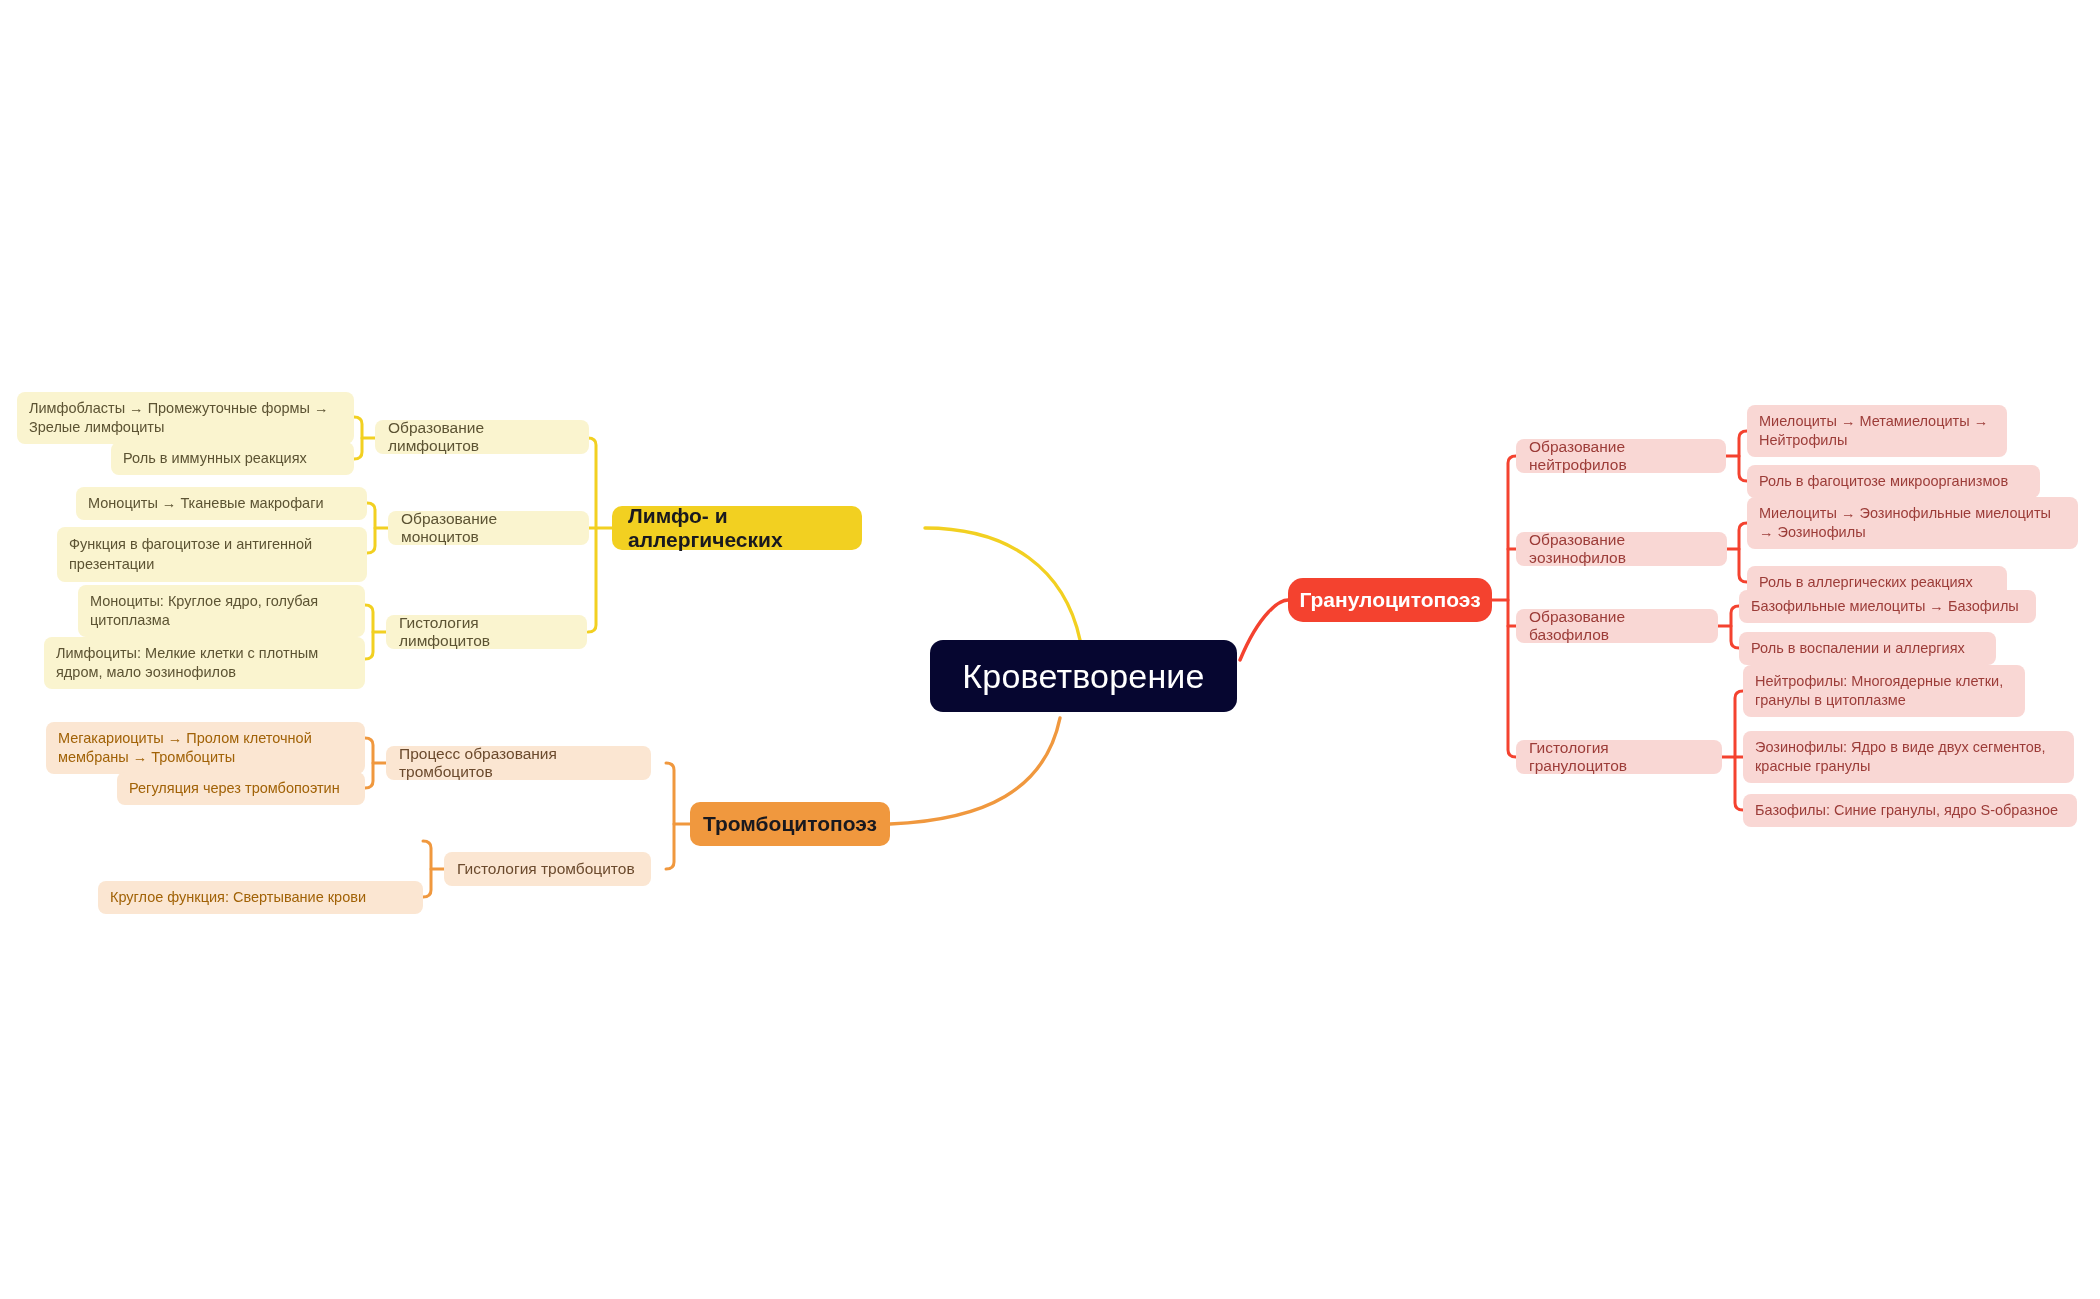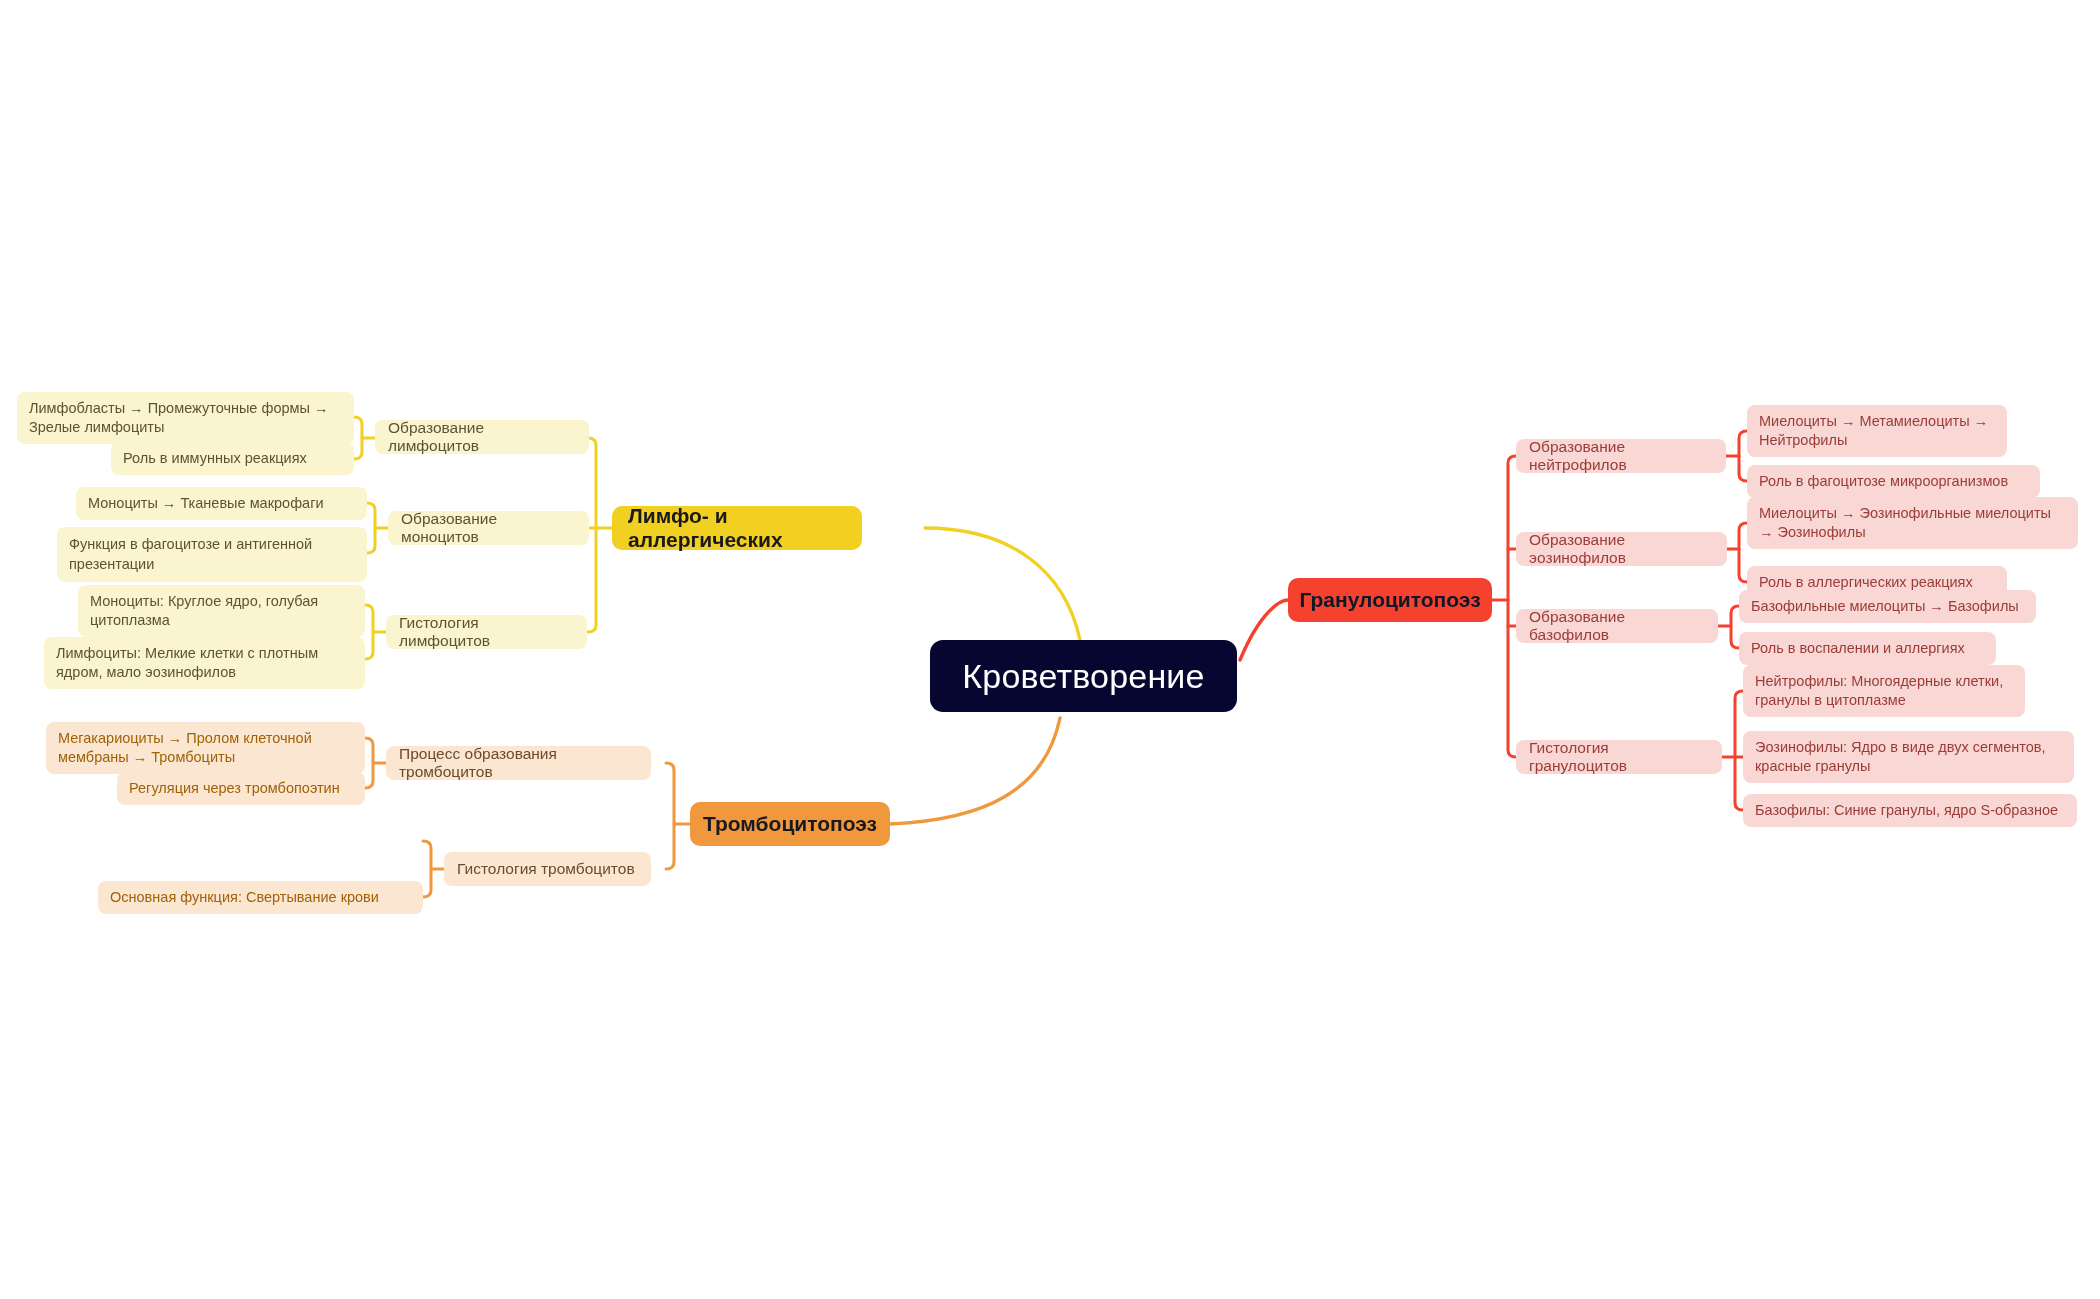--- a/index.html
+++ b/index.html
@@ -46,21 +46,21 @@
   
   .main-pill {
     font-size: 21px;
     font-weight: bold;
     border-radius: 10px;
     justify-content: center;
     padding: 0 16px;
   }
   .main-yellow { background: #F2D021; color: #19191f; }
   .main-orange { background: #F0983E; color: #19191f; }
-  .main-red    { background: #F4422F; color: #0f172a; }
+  .main-red    { background: #F4422F; color: #ffffff; border-radius: 15px; }
 
   
   .lvl2 {
     font-size: 15.5px;
     padding: 0 13px;
     border-radius: 8px;
   }
   .lvl2-yellow { background: #FAF4CF; color: #5c5333; }
   .lvl2-orange { background: #FBE6D2; color: #6b4a2d; }
   .lvl2-red    { background: #F9D7D4; color: #9c3c38; }
@@ -177,21 +177,21 @@
     <span>Мегакариоциты → Пролом клеточной мембраны → Тромбоциты</span>
   </div>
   <div class="node leaf leaf-orange" style="left:117px; top:772px; width:248px; height:33px;">
     <span>Регуляция через тромбопоэтин</span>
   </div>
 
   <div class="node lvl2 lvl2-orange" style="left:444px; top:852px; width:207px; height:34px;">
     <span>Гистология тромбоцитов</span>
   </div>
   <div class="node leaf leaf-orange" style="left:98px; top:881px; width:325px; height:33px;">
-    <span>Основная функция: Свертывание крови</span>
+    <span>Круглое функция: Свертывание крови</span>
   </div>
 
   <div class="node main-pill main-red" style="left:1288px; top:578px; width:204px; height:44px;">
     <span>Гранулоцитопоэз</span>
   </div>
 
   <div class="node lvl2 lvl2-red" style="left:1516px; top:439px; width:210px; height:34px;">
     <span>Образование нейтрофилов</span>
   </div>
   <div class="node leaf leaf-red" style="left:1747px; top:405px; width:260px; height:52px;">

